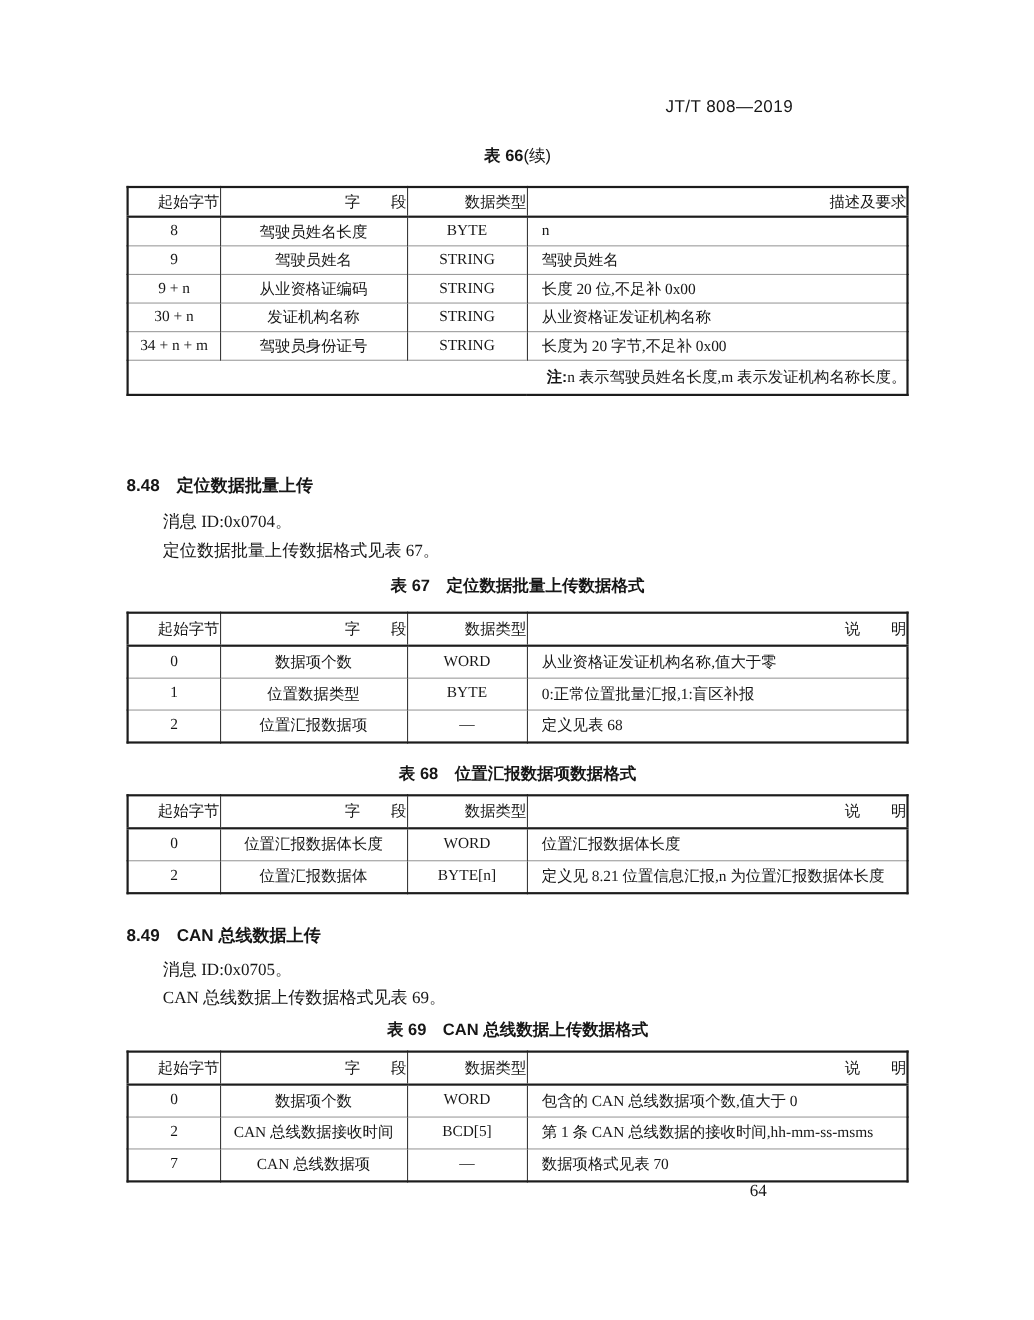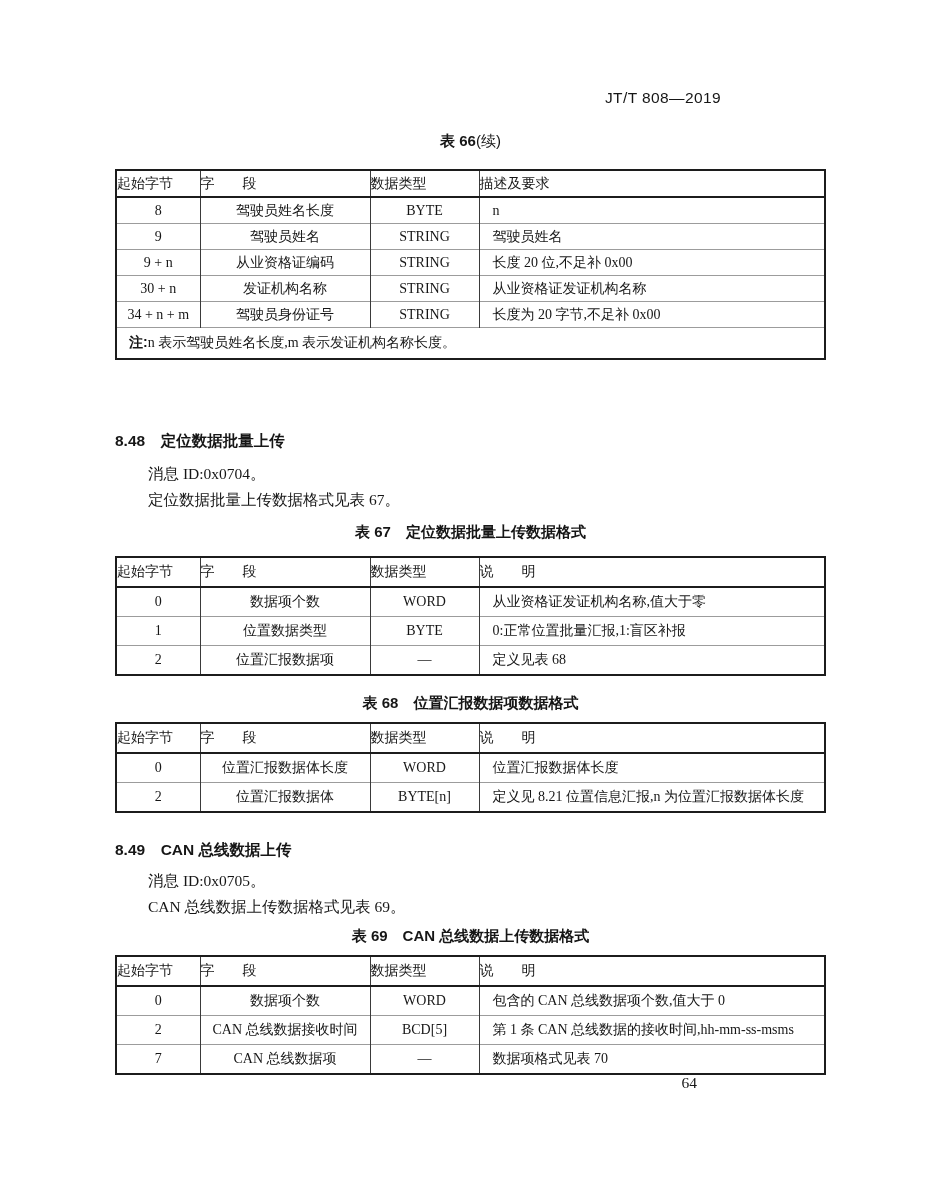--- a/index.html
+++ b/index.html
@@ -34,31 +34,31 @@
   }
   .para { font-size: 15.5px; padding-left: 33px; }
   table.spec {
     width: 711px; border-collapse: collapse; table-layout: fixed;
     font-size: 14px; border: 2px solid #1c1c1c;
   }
   table.spec col.c1 { width: 84px; }
   table.spec col.c2 { width: 170px; }
   table.spec col.c3 { width: 109px; }
   table.spec th {
-    font-weight: normal; text-align: left;
+    font-weight: normal; text-align: right;
     border-bottom: 2px solid #1c1c1c; padding: 0;
   }
   table.spec td { padding: 0; text-align: center; }
   table.spec th + th, table.spec td + td { border-left: 1px solid #3a3a3a; margin-left: 46px; }
   table.spec tbody tr + tr td { border-top: 1px solid #9c9c9c; }
   table.spec tfoot td { border-top: 1px solid #9c9c9c; }
   table.spec td:nth-child(4) { text-align: left; padding-left: 13px; padding-right: 6px; }
   table.h25 th, table.h25 td { height: 25px; }
   table.h28 th, table.h28 td { height: 28px; }
-  tr.note-row td { height: 30px; text-align: left; padding-left: 12px; }
+  tr.note-row td { height: 30px; text-align: right; }
   .note-label { font-family: "Liberation Sans", "DejaVu Sans", sans-serif; font-weight: bold; }
   .page-num { position: absolute; top: 1074px; right: 132px; font-size: 15.5px; }
 </style>
 </head>
 <body>
 
 <div class="page">
 
   <div class="doc-code">JT/T 808—2019</div>
 

